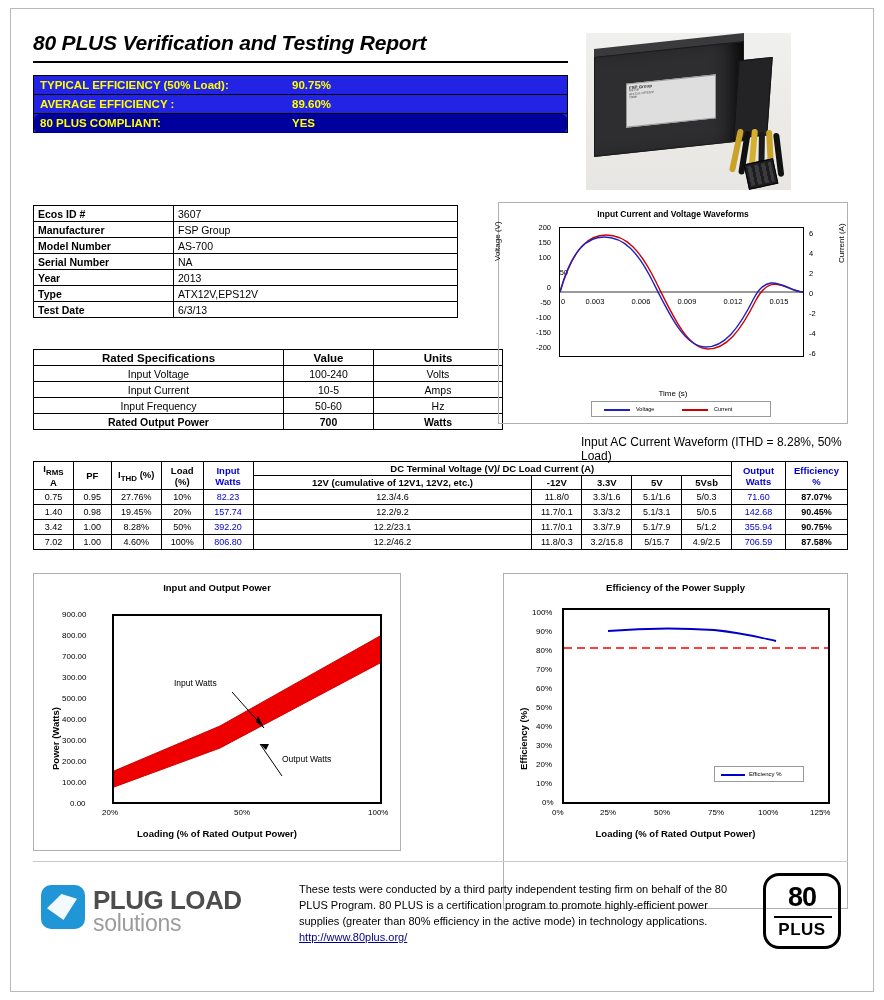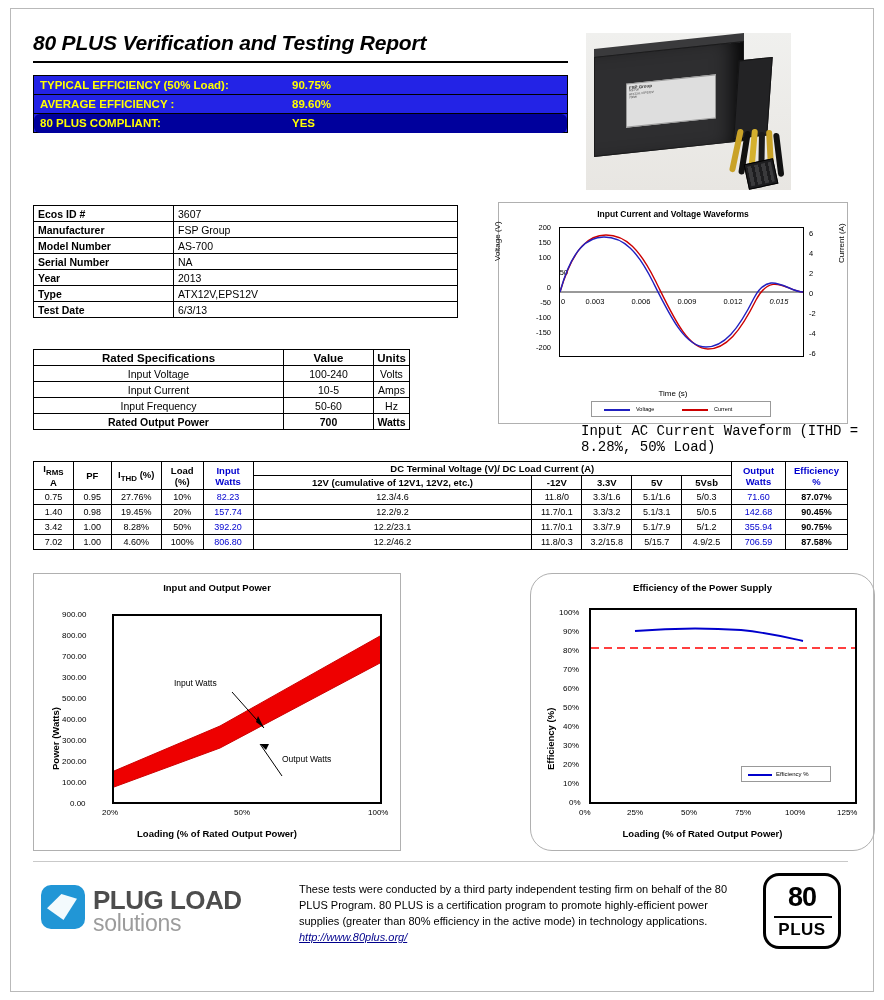--- a/index.html
+++ b/index.html
@@ -95,21 +95,21 @@
   
   .info-table {
     position:absolute; left:22px; top:196px; width:425px;
     border-collapse: collapse; font-size:10.5px;
   }
   .info-table td { border:1px solid #000; height:16px; padding:0 4px; }
   .info-table td.k { width:140px; font-weight:bold; }
 
   
   .rated {
-    position:absolute; left:22px; top:340px; width:377px;
+    position:absolute; left:22px; top:340px; width:470px;
     border-collapse:collapse; font-size:10.5px; text-align:center;
   }
   .rated th, .rated td { border:1px solid #000; height:16px; }
   .rated th { font-weight:bold; font-size:11.5px; }
   .rated td.lbl { width:250px; }
   .rated td.val { width:90px; }
   .rated tr.last td { font-weight:bold; }
   .note {
     position:absolute; left:22px; top:428px; width:470px;
     font-size:7.5px; color:#111;
@@ -144,40 +144,40 @@
   .tickR { position:absolute; font-size:7.5px; text-align:left; width:20px; }
   .tickX { position:absolute; font-size:7.5px; text-align:center; width:36px; }
   .wave-legend {
     position:absolute; left:92px; top:198px; width:180px; height:16px;
     border:1px solid #999; font-size:5.5px;
   }
   .wave-legend .ent { position:absolute; top:4px; }
   .wave-legend .swatch { position:absolute; top:7px; width:26px; height:2px; }
 
   .ithd-note {
-    position:absolute; left:570px; top:414px; font-size:14px;font-family:Liberation Mono, monospace;
+    position:absolute; left:570px; top:426px; font-size:12px;
   }
 
   
   .dt {
     position:absolute; left:22px; top:452px; width:815px;
     border-collapse:collapse; font-size:9px; text-align:center;
   }
   .dt th, .dt td { border:1px solid #000; }
   .dt th { font-weight:bold; font-size:9.5px; }
   .dt .blue { color:#0000cf; }
   .dt .bold { font-weight:bold; }
   .dt tr.data td { height:15px; }
 
   
   .chart-box {
     position:absolute; border:1px solid #b0b0b0;
   }
   .cb1 { left:22px; top:564px; width:368px; height:278px; }
-  .cb2 { left:519px; top:564px; width:345px; height:278px;border-radius:22px; }
+  .cb2 { left:492px; top:564px; width:345px; height:336px; }
   .c-title {
     position:absolute; top:8px; left:0; width:100%; text-align:center;
     font-size:9.5px; font-weight:bold;
   }
   .c-plot { position:absolute; border:2px solid #000; background:#fff; }
   .c-ylab {
     position:absolute; font-size:9.5px; font-weight:bold;
     transform:rotate(-90deg); transform-origin:left top; white-space:nowrap;
   }
   .c-xlab {
@@ -211,21 +211,21 @@
     letter-spacing:-0.5px; color:#4d4d4d;
   }
   .pls-text2 {
     position:absolute; left:52px; top:33px; font-size:23px; color:#9c9c9c;
     letter-spacing:-0.3px;
   }
   .foot-text {
     position:absolute; left:288px; top:872px; width:440px;
     font-size:11px; line-height:16px;
   }
-  .foot-text a { color:#00008b; font-style:italic; }
+  .foot-text a { color:#00008b; }
   .badge {
     position:absolute; left:752px; top:864px; width:78px; height:76px;
     border:3px solid #000; border-radius:16px;
   }
   .badge .b80 {
     position:absolute; left:0; top:6px; width:100%; text-align:center;
     font-size:27px; font-weight:bold; letter-spacing:-1px;
   }
   .badge .bline {
     position:absolute; left:8px; top:40px; width:58px; height:2px; background:#000;
@@ -363,21 +363,21 @@
     <div class="tickR" style="left:310px; top:86px;">0</div>
     <div class="tickR" style="left:310px; top:106px;">-2</div>
     <div class="tickR" style="left:310px; top:126px;">-4</div>
     <div class="tickR" style="left:310px; top:146px;">-6</div>
 
     <div class="tickX" style="left:46px;  top:94px;">0</div>
     <div class="tickX" style="left:78px;  top:94px;">0.003</div>
     <div class="tickX" style="left:124px; top:94px;">0.006</div>
     <div class="tickX" style="left:170px; top:94px;">0.009</div>
     <div class="tickX" style="left:216px; top:94px;">0.012</div>
-    <div class="tickX" style="left:262px; top:94px;font-style:italic;">0.015</div>
+    <div class="tickX" style="left:262px; top:94px;">0.015</div>
 
     <svg style="position:absolute;left:61px;top:25px;" width="243" height="128" viewBox="0 0 243 128">
       <line x1="0" y1="64" x2="243" y2="64" stroke="#000" stroke-width="0.8"></line>
       <path d="M0,64 C14,17 30,7 46,7 C66,7 80,22 95,52 C112,86 127,121 148,121 C166,121 180,104 196,72 C212,42 228,64 243,64" fill="none" stroke="#cc0000" stroke-width="1.4"></path>
       <path d="M0,64 C12,20 28,9 44,9 C64,9 78,24 93,54 C110,88 125,119 146,119 C164,119 178,102 194,70 C210,40 227,64 243,64" fill="none" stroke="#2020c0" stroke-width="1.4"></path>
     </svg>
 
     <div class="wave-ylabel">Voltage (V)</div>
     <div class="wave-y2label">Current (A)</div>
     <div class="wave-xlabel">Time (s)</div>

